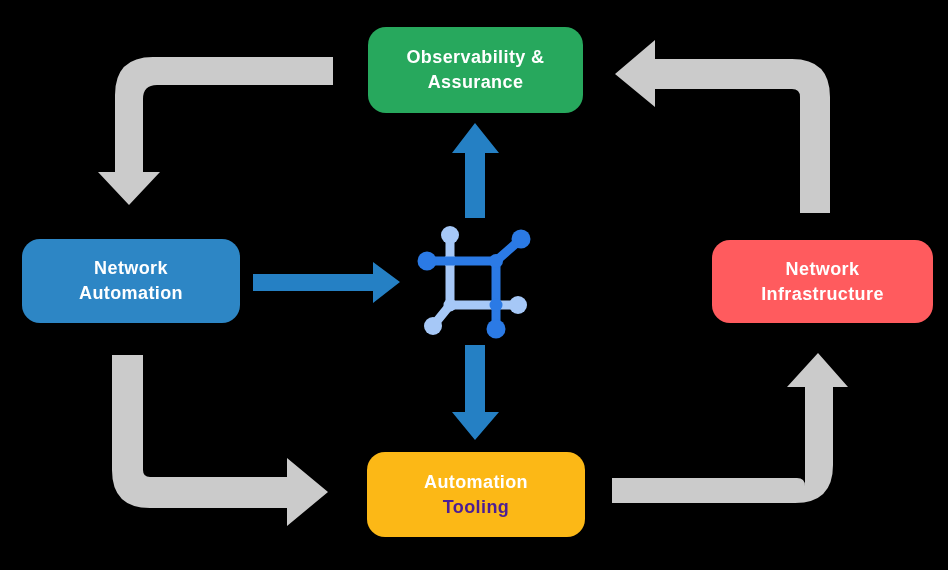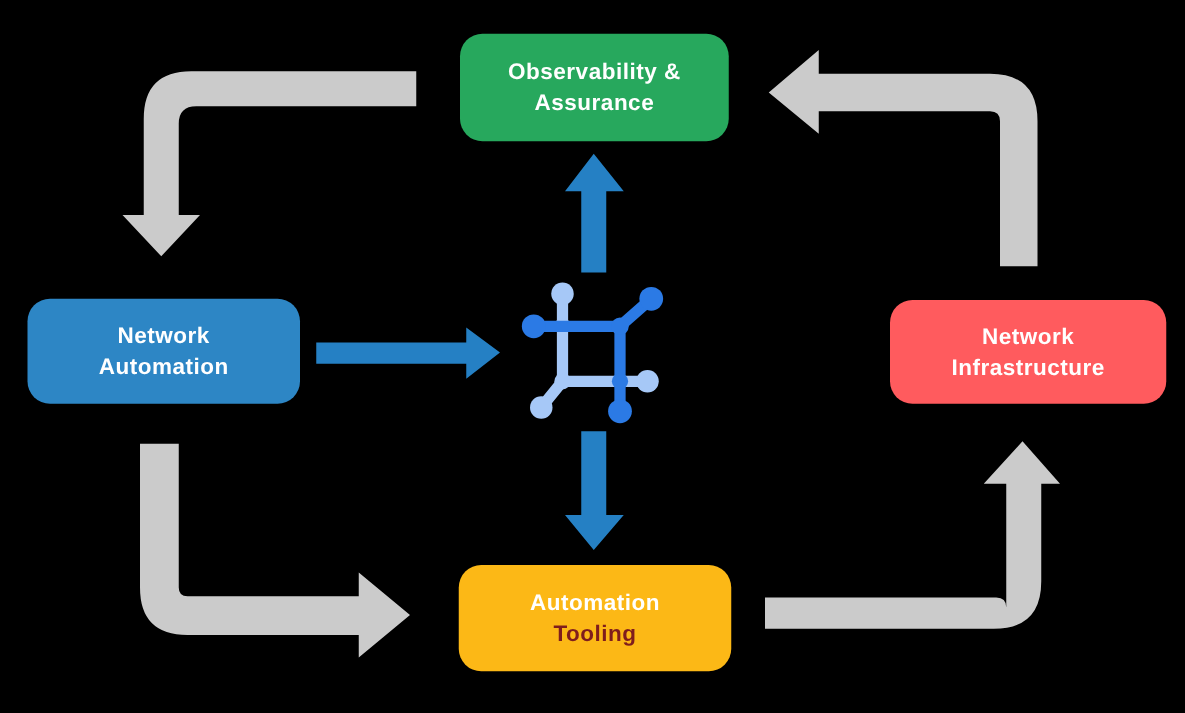--- a/index.html
+++ b/index.html
@@ -76,16 +76,16 @@
     <span style="color: rgb(255, 255, 255);">Automation</span>
   </div>
 
   <div class="node node-infrastructure" style="background-color: rgb(255, 91, 94);">
     <span style="color: rgb(255, 255, 255);">Network</span>
     <span style="color: rgb(255, 255, 255); text-align: center;">Infrastructure</span>
   </div>
 
   <div class="node node-automation" style="background-color: rgb(252, 184, 22);">
     <span style="color: rgb(255, 255, 255);">Automation</span>
-    <span style="color: #7f1d1d;">Tooling</span>
+    <span style="color: #4c1d95;">Tooling</span>
   </div>
 
 </div>
 
 </body></html>

